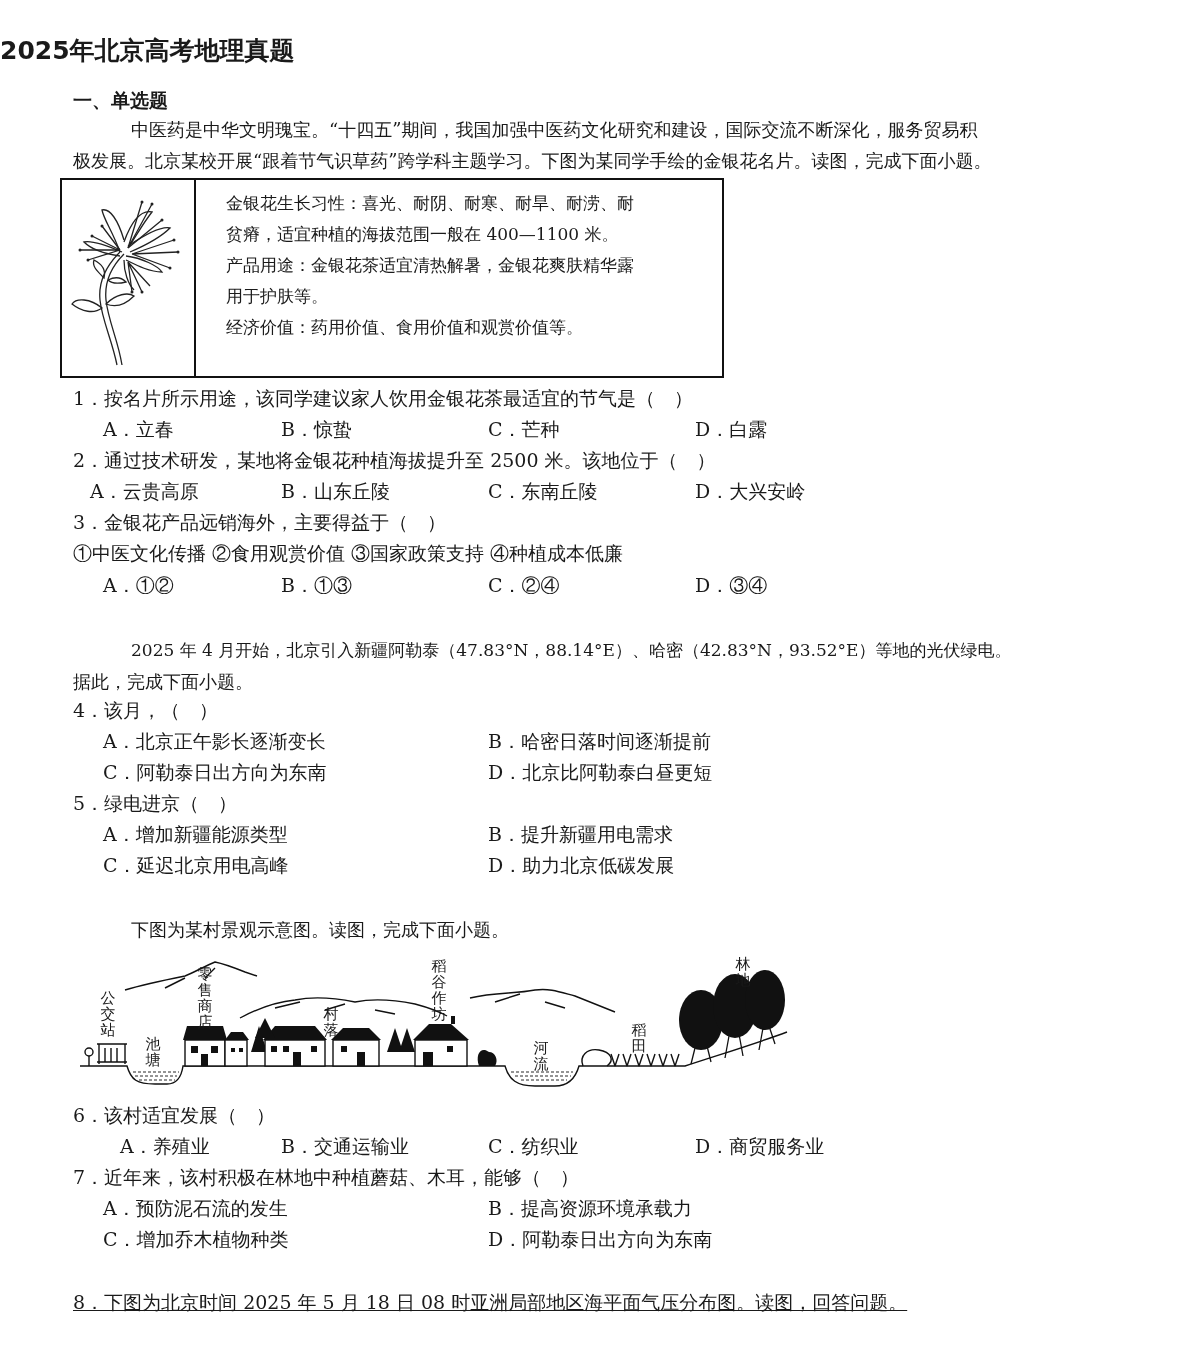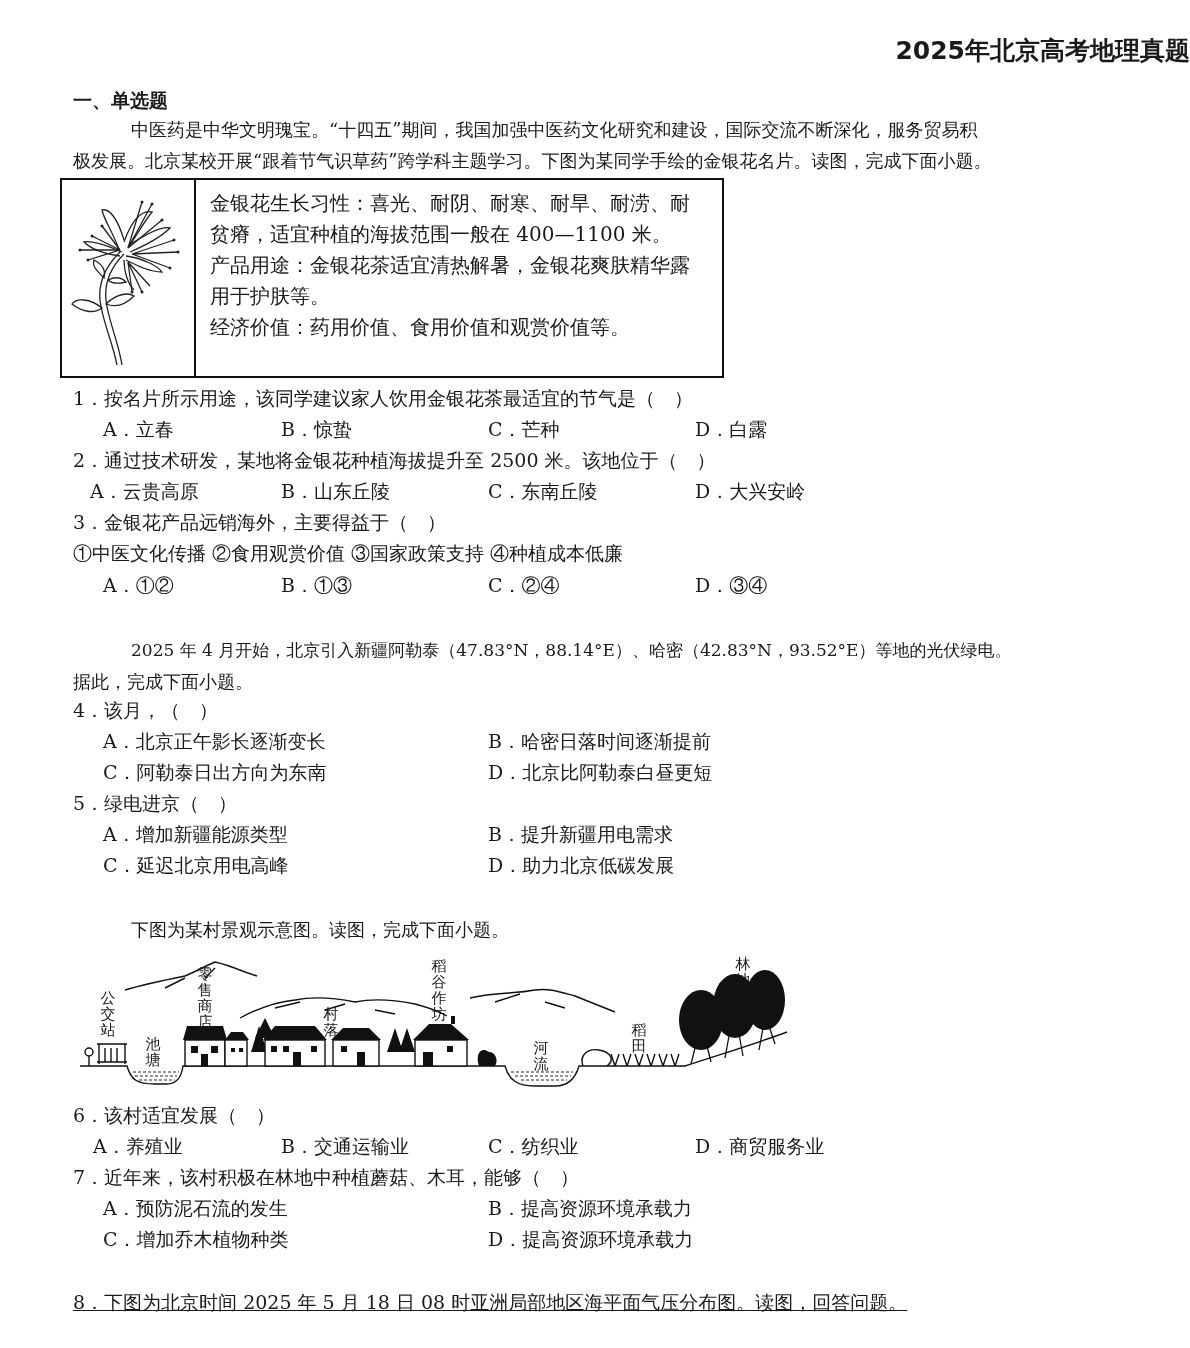--- a/index.html
+++ b/index.html
@@ -3,37 +3,37 @@
 <meta charset="utf-8">
 <style>
   html, body { margin: 0; padding: 0; background: #ffffff; }
   body {
     width: 1190px; height: 1348px; position: relative; overflow: hidden;
     font-family: "DejaVu Serif", "Liberation Serif", serif;
     color: #1a1a1a;
   }
   .abs { position: absolute; white-space: nowrap; }
   .title {
-    left: 0; width: 1190px; top: 34px; text-align: right;
+    left: 0; width: 1190px; top: 34px; text-align: left;
     font-family: "DejaVu Sans", "Liberation Sans", sans-serif;
     font-size: 25px; font-weight: bold; letter-spacing: 0px;
   }
   .section {
     left: 73px; top: 88px; font-size: 19px; font-weight: bold;
     font-family: "DejaVu Sans", "Liberation Sans", sans-serif;
   }
   .para { font-size: 18px; line-height: 31px; }
   .q { font-size: 19px; }
   .opt { font-size: 19px; }
   .card {
     position: absolute; left: 60px; top: 178px; width: 664px; height: 200px;
     border: 2px solid #111; box-sizing: border-box; display: flex;
   }
   .card-img { width: 132px; border-right: 2px solid #111; position: relative; }
-  .card-text { flex: 1; padding: 8px 0 4px 14px; font-size: 20px; line-height: 31px; }
+  .card-text { flex: 1; padding: 8px 0 4px 14px; font-size: 17px; line-height: 31px; margin-left: 16px; }
   .card-text div { white-space: nowrap; }
   .fig { position: absolute; left: 75px; top: 948px; width: 720px; height: 142px; }
   .fig-label {
     position: absolute; font-size: 15px; line-height: 16px; width: 16px;
     font-family: "DejaVu Sans", "Liberation Sans", sans-serif; text-align: center;
     background: transparent;
   }
 </style>
 </head>
 <body>
@@ -198,24 +198,24 @@
   <div class="fig-label" style="left:70px; top:88px;">池塘</div>
   <div class="fig-label" style="left:122px; top:18px;">零售商店</div>
   <div class="fig-label" style="left:248px; top:58px;">村落</div>
   <div class="fig-label" style="left:356px; top:10px;">稻谷作坊</div>
   <div class="fig-label" style="left:458px; top:92px;">河流</div>
   <div class="fig-label" style="left:556px; top:74px;">稻田</div>
   <div class="fig-label" style="left:660px; top:8px;">林地</div>
 </div>
 
 <div class="abs q" style="left:73px; top:1103px;">6．该村适宜发展（　）</div>
-<div class="abs opt" style="left:93px; top:1134px;">A．养殖业</div>
+<div class="abs opt" style="left:120px; top:1134px;">A．养殖业</div>
 <div class="abs opt" style="left:281px; top:1134px;">B．交通运输业</div>
 <div class="abs opt" style="left:488px; top:1134px;">C．纺织业</div>
 <div class="abs opt" style="left:695px; top:1134px;">D．商贸服务业</div>
 
 <div class="abs q" style="left:73px; top:1165px;">7．近年来，该村积极在林地中种植蘑菇、木耳，能够（　）</div>
 <div class="abs opt" style="left:103px; top:1196px;">A．预防泥石流的发生</div>
 <div class="abs opt" style="left:488px; top:1196px;">B．提高资源环境承载力</div>
 <div class="abs opt" style="left:103px; top:1227px;">C．增加乔木植物种类</div>
-<div class="abs opt" style="left:488px; top:1227px;">D．提高资源环境承载力</div>
+<div class="abs opt" style="left:488px; top:1227px;">D．阿勒泰日出方向为东南</div>
 
 <div class="abs q" style="left:73px; top:1290px;text-decoration:underline;">8．下图为北京时间 2025 年 5 月 18 日 08 时亚洲局部地区海平面气压分布图。读图，回答问题。</div>
 
 </body></html>

